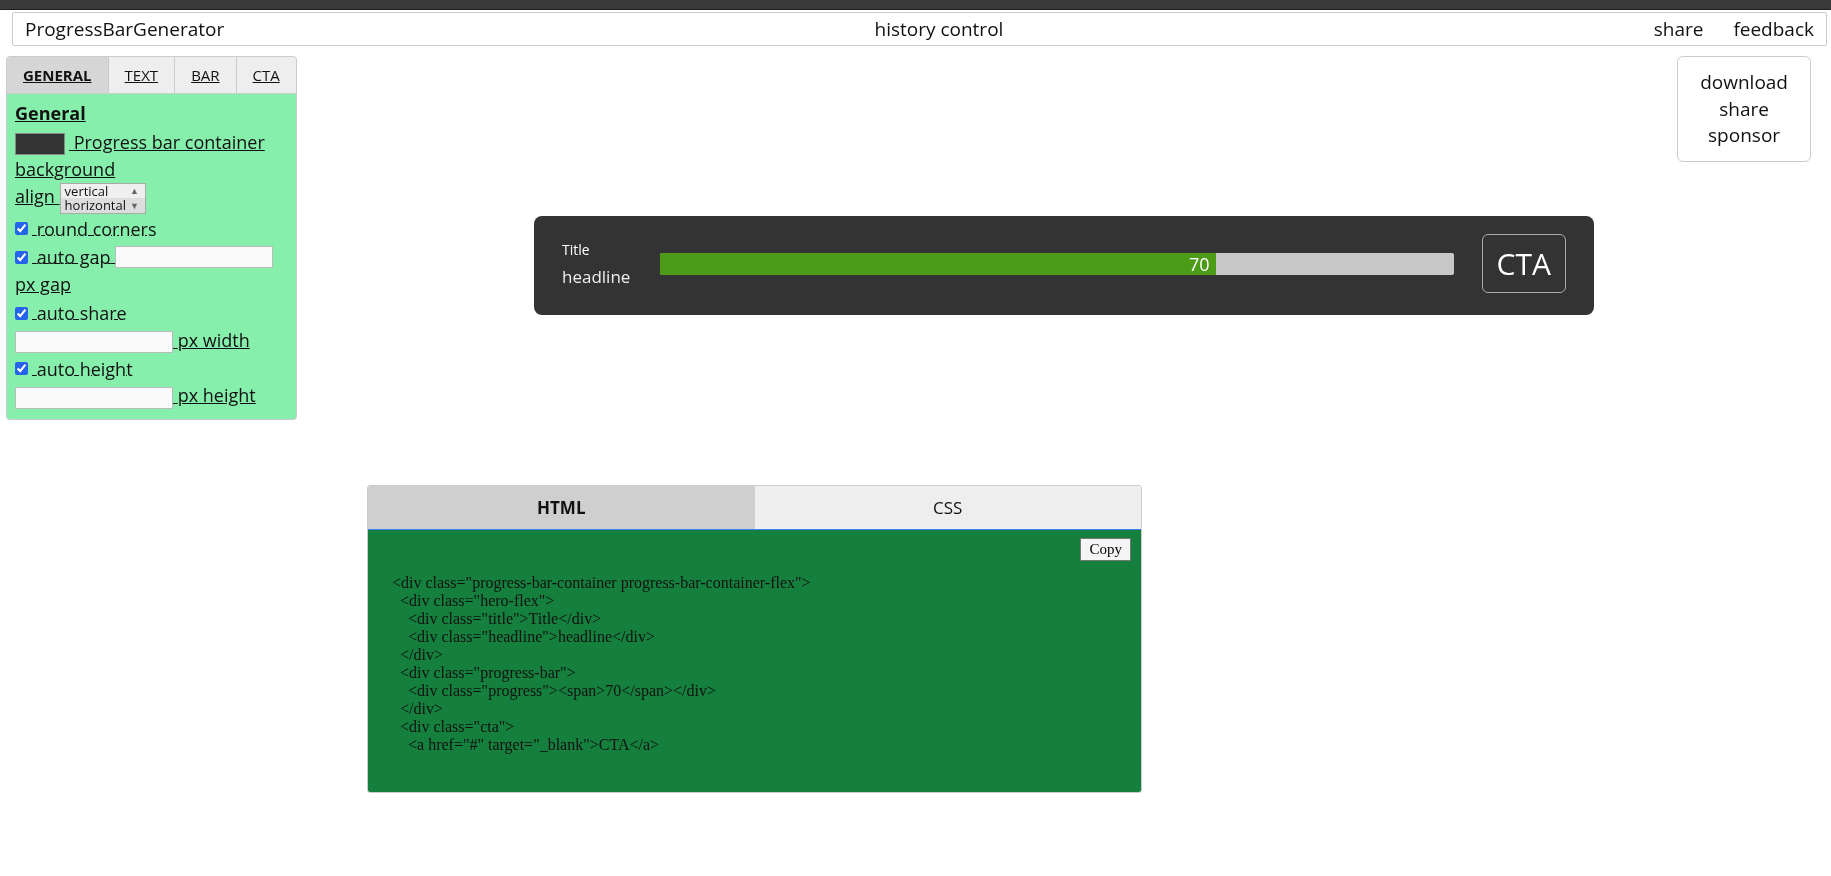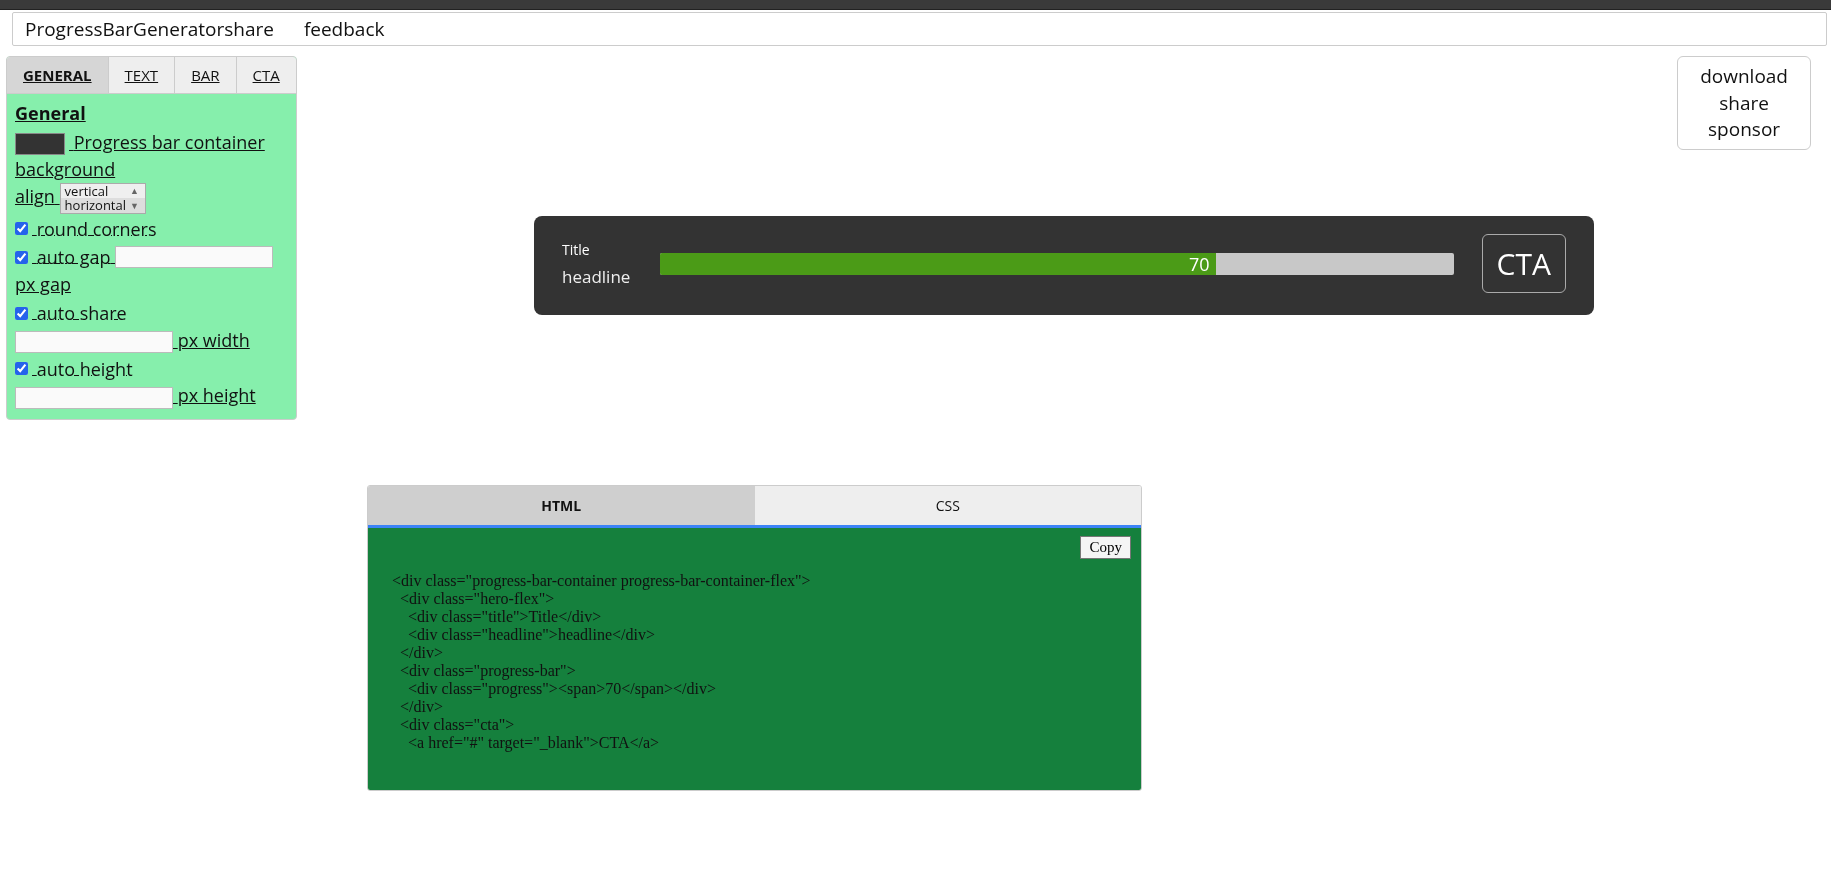--- a/index.html
+++ b/index.html
@@ -108,21 +108,21 @@
     padding: 0 20px;
     position: relative;
   }
 
   .actions-box {
     position: absolute;
     top: 0;
     right: 20px;
     border: 1px solid #ccc;
     border-radius: 6px;
-    padding: 6px 22px;
+    padding: 12px 22px;
     text-align: center;
     font-size: 19px;
     line-height: 1.4;
   }
   .actions-box div { cursor:pointer; }
 
   .progress-preview {
     margin: 160px auto 0 auto;
     width: 1060px;
     background: #333333;
@@ -165,22 +165,22 @@
 
   .code-area {
     width: 775px;
     margin: 170px 0 0 50px;
     border: 1px solid #ccc;
     border-radius: 3px;
     overflow: hidden;
   }
   .code-tabs {
     display:flex;
-    font-size: 14px;
-    border-bottom: 3px solid #3b82f6;
+    font-size: 17px;
+    border-bottom: 1px solid #3b82f6;
   }
   .code-tab {
     flex:1;
     text-align:center;
     padding: 10px 0;
     background: #eee;
     cursor:pointer;
   }
   .code-tab.active { background: #cfcfcf; font-weight: bold; }
   .code-body {
@@ -204,20 +204,21 @@
     cursor:pointer;
   }
 </style>
 </head>
 <body>
 
 <div class="browser-chrome"></div>
 
 <div class="top-bar">
   <span>ProgressBarGenerator</span>
+  <span class="top-bar-center">history control</span>
   <div class="top-right-links">
     <span>share</span>
     <span>feedback</span>
   </div>
 </div>
 
 <div class="main">
 
   <div class="panel">
     <div class="panel-tabs">

